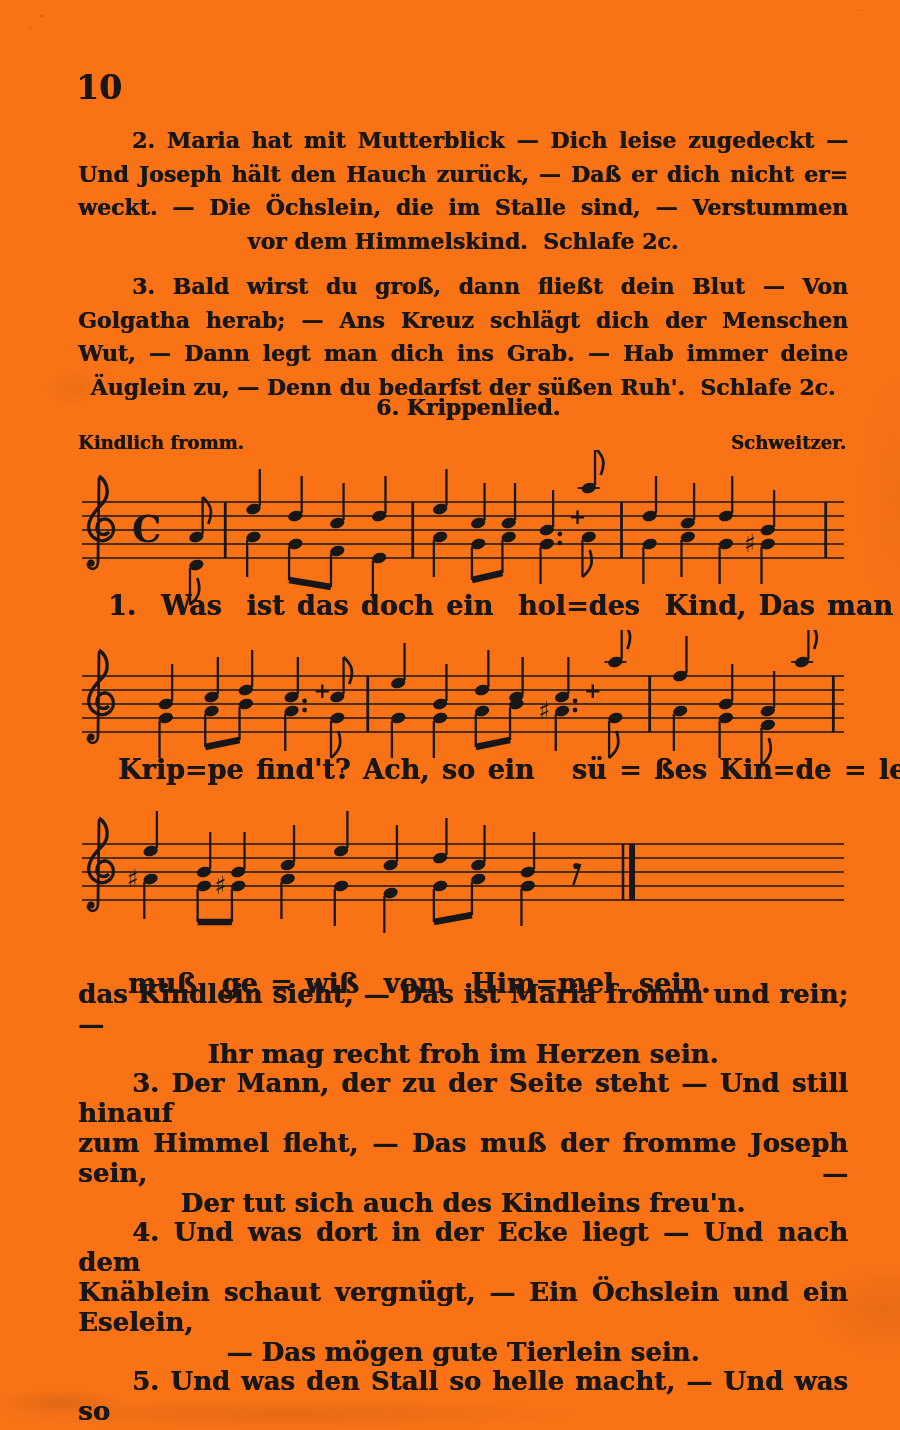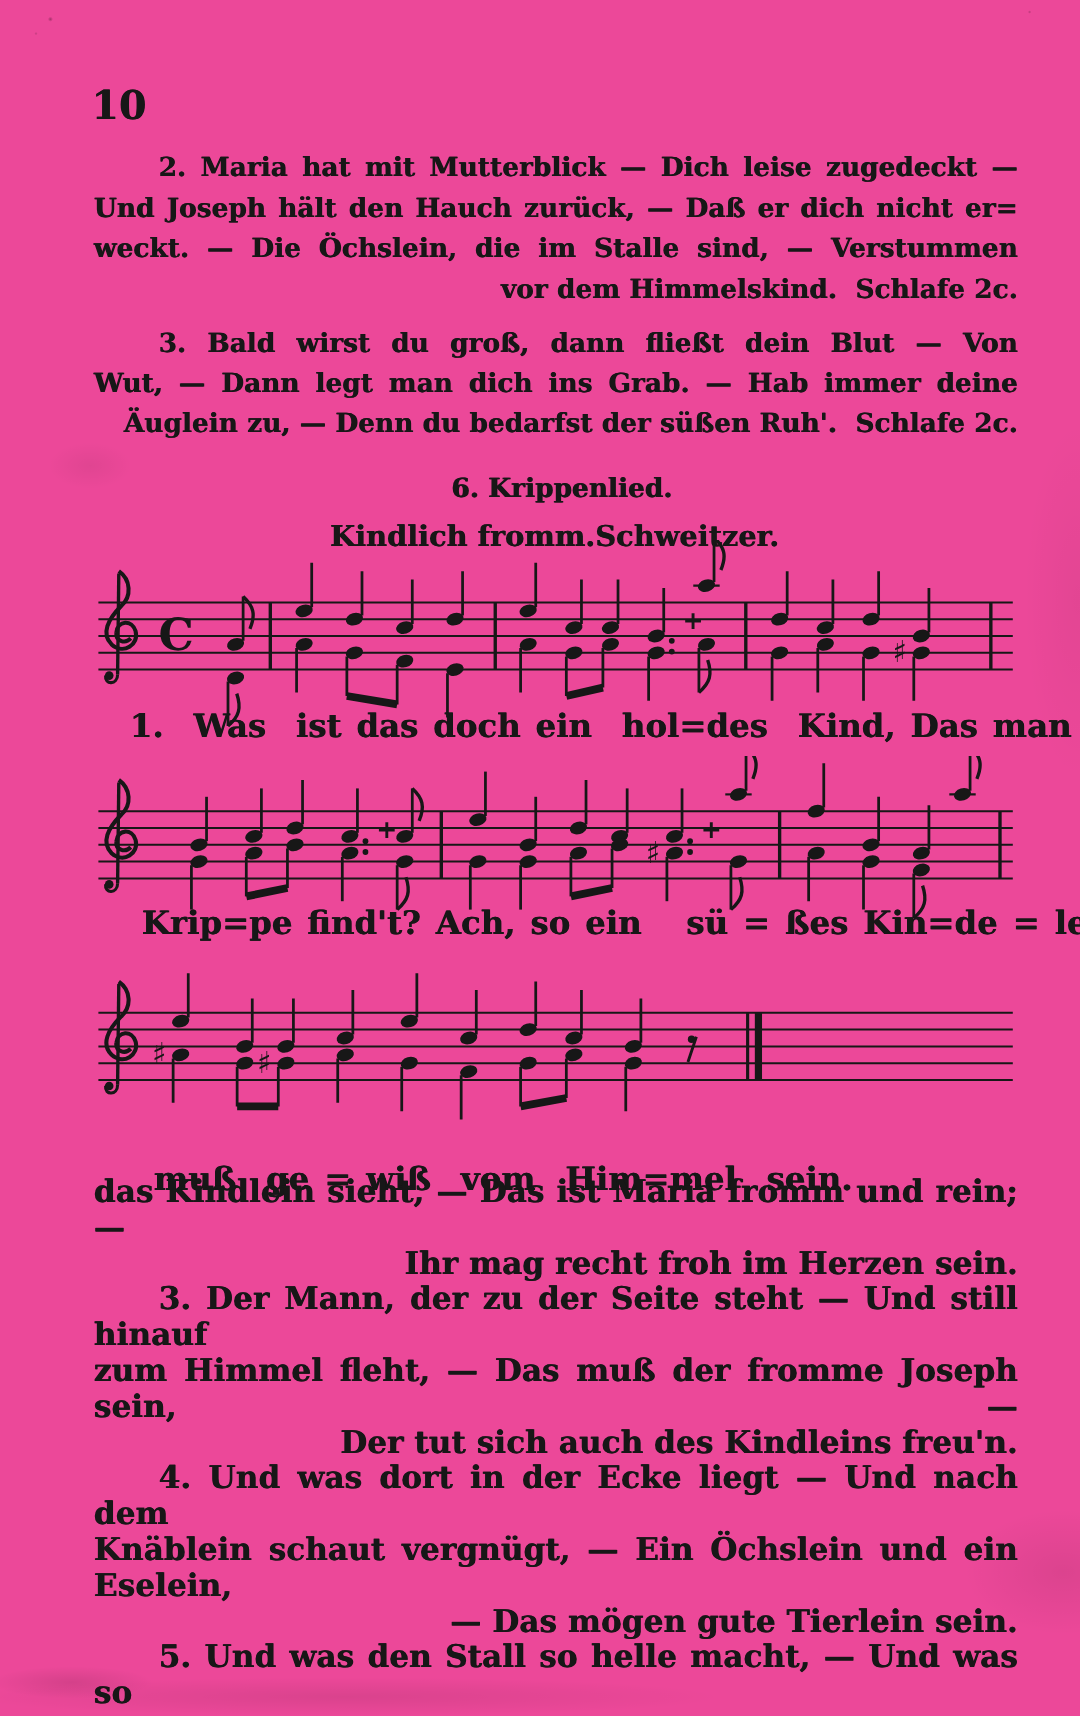--- a/index.html
+++ b/index.html
@@ -1,18 +1,18 @@
 <!DOCTYPE html>
 <html><head>
 <meta charset="utf-8">
 <style>
   html,body{margin:0;padding:0;background:#dddddad9;}
   .page{
     position:relative;width:900px;height:1430px;margin:0 auto;
-    background:#ec4899;color:#171717;overflow:hidden;
+    background:#f97316;color:#171717;overflow:hidden;
     font-family:"DejaVu Serif","Liberation Serif",serif;
   }
   .page::before{
     content:"";position:absolute;inset:0;pointer-events:none;
     background:
       radial-gradient(circle 3px at 42px 16px, rgba(0,0,0,.30), transparent 70%),
       radial-gradient(circle 2px at 30px 28px, rgba(0,0,0,.18), transparent 70%),
       radial-gradient(circle 2px at 858px 10px, rgba(0,0,0,.22), transparent 70%),
       radial-gradient(ellipse 50px 28px at 75px 388px, rgba(0,0,0,.05), transparent 70%),
       radial-gradient(ellipse 420px 22px at 32% 1414px, rgba(0,0,0,.08), transparent 75%),
@@ -22,29 +22,29 @@
   }
   .pageno{
     position:absolute;left:76px;top:68px;font-size:33px;font-weight:bold;
     text-shadow:.5px 0 currentColor;
   }
   .textcol{position:absolute;left:78px;width:770px;}
   .paras{top:124px;font-size:22px;line-height:33.5px;font-weight:bold;}
   .paras .para{margin:0 0 12px 0;}
   .line{white-space:pre-wrap;text-shadow:.5px 0 currentColor;}
   .jl{text-align:justify;text-align-last:justify;}
-  .ll{text-align:right;}
+  .ll{text-align:center;}
   .fl{text-indent:54px;}
   .title{
     position:absolute;left:84px;width:768px;top:394px;text-align:center;
     font-size:22px;font-weight:bold;margin:0;text-shadow:.7px 0 currentColor;
   }
   .meta{
     position:absolute;left:78px;width:768px;top:432px;display:flex;
-    justify-content:center;font-size:24px;font-weight:bold;
+    justify-content:space-between;font-size:18px;font-weight:bold;
     text-shadow:.5px 0 currentColor;
   }
   .staff{position:absolute;left:80px;width:766px;height:170px;}
   .staff svg{display:block;width:766px;height:170px;}
   .st1{top:450px;}
   .st2{top:630px;}
   .st3{top:798px;}
   .lyric{
     position:absolute;font-size:27px;font-weight:bold;white-space:pre;
     text-shadow:.5px 0 currentColor;word-spacing:3px;
@@ -64,20 +64,21 @@
 
   <div class="textcol paras">
     <div class="para">
         <div class="line jl fl">2. Maria hat mit Mutterblick — Dich leise zugedeckt —</div>
         <div class="line jl">Und Joseph hält den Hauch zurück, — Daß er dich nicht er=</div>
         <div class="line jl">weckt. — Die Öchslein, die im Stalle sind, — Verstummen</div>
         <div class="line ll">vor dem Himmelskind.  Schlafe 2c.</div>
       </div>
     <div class="para">
         <div class="line jl fl">3. Bald wirst du groß, dann fließt dein Blut — Von</div>
+        <div class="line jl">Golgatha herab; — Ans Kreuz schlägt dich der Menschen</div>
         <div class="line jl">Wut, — Dann legt man dich ins Grab. — Hab immer deine</div>
         <div class="line ll">Äuglein zu, — Denn du bedarfst der süßen Ruh'.  Schlafe 2c.</div>
       </div>
   </div>
 
   <h1 class="title">6. Krippenlied.</h1>
 
   <div class="meta">
     <span>Kindlich fromm.</span>
     <span>Schweitzer.</span>

